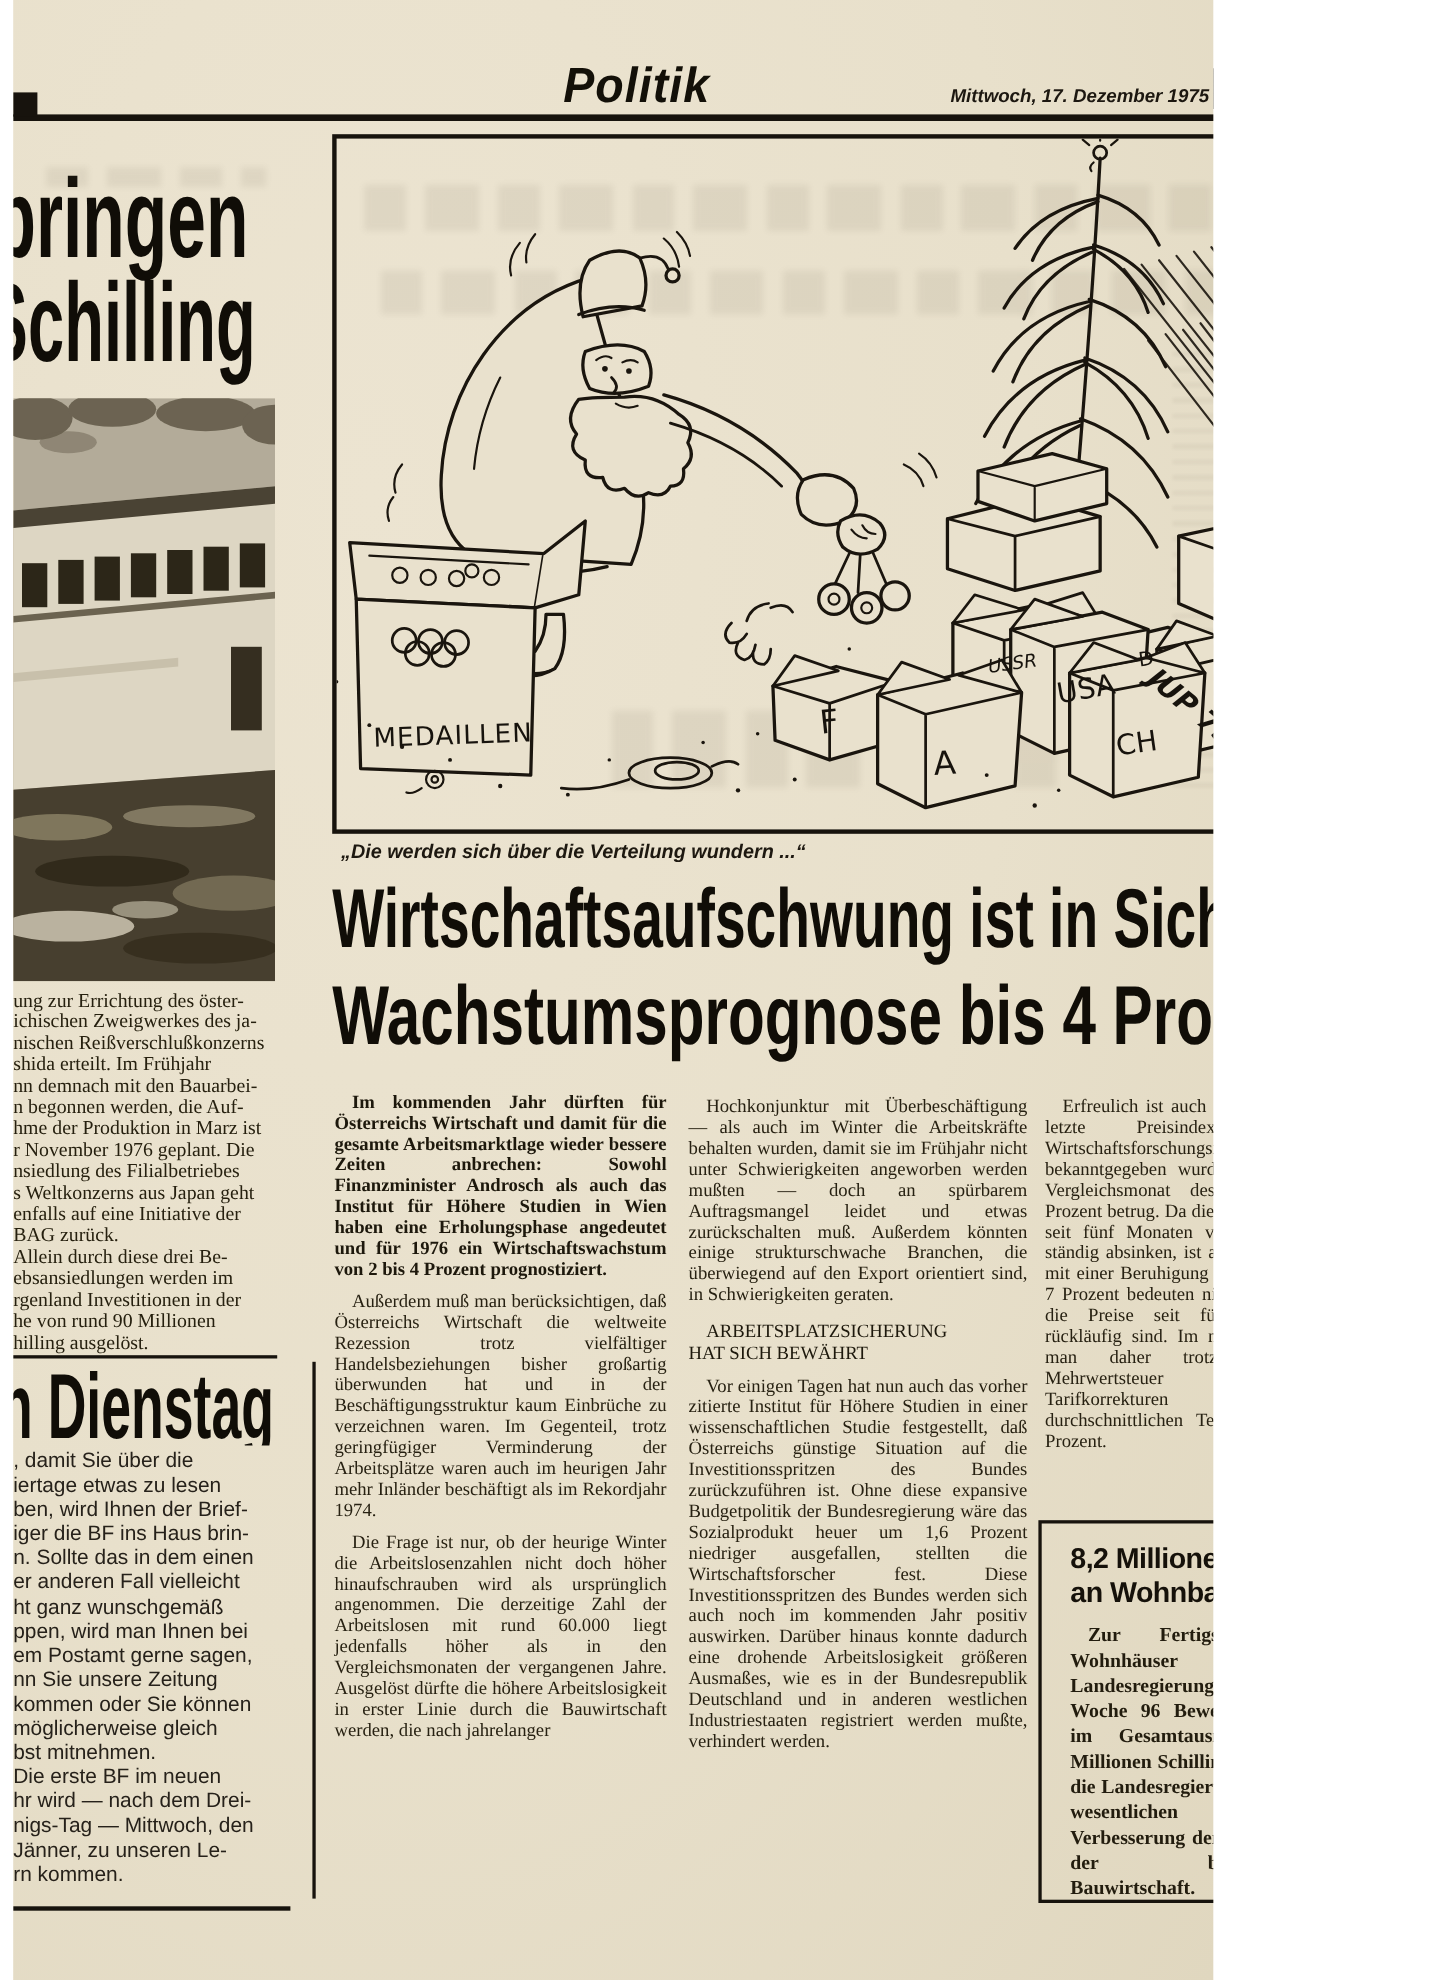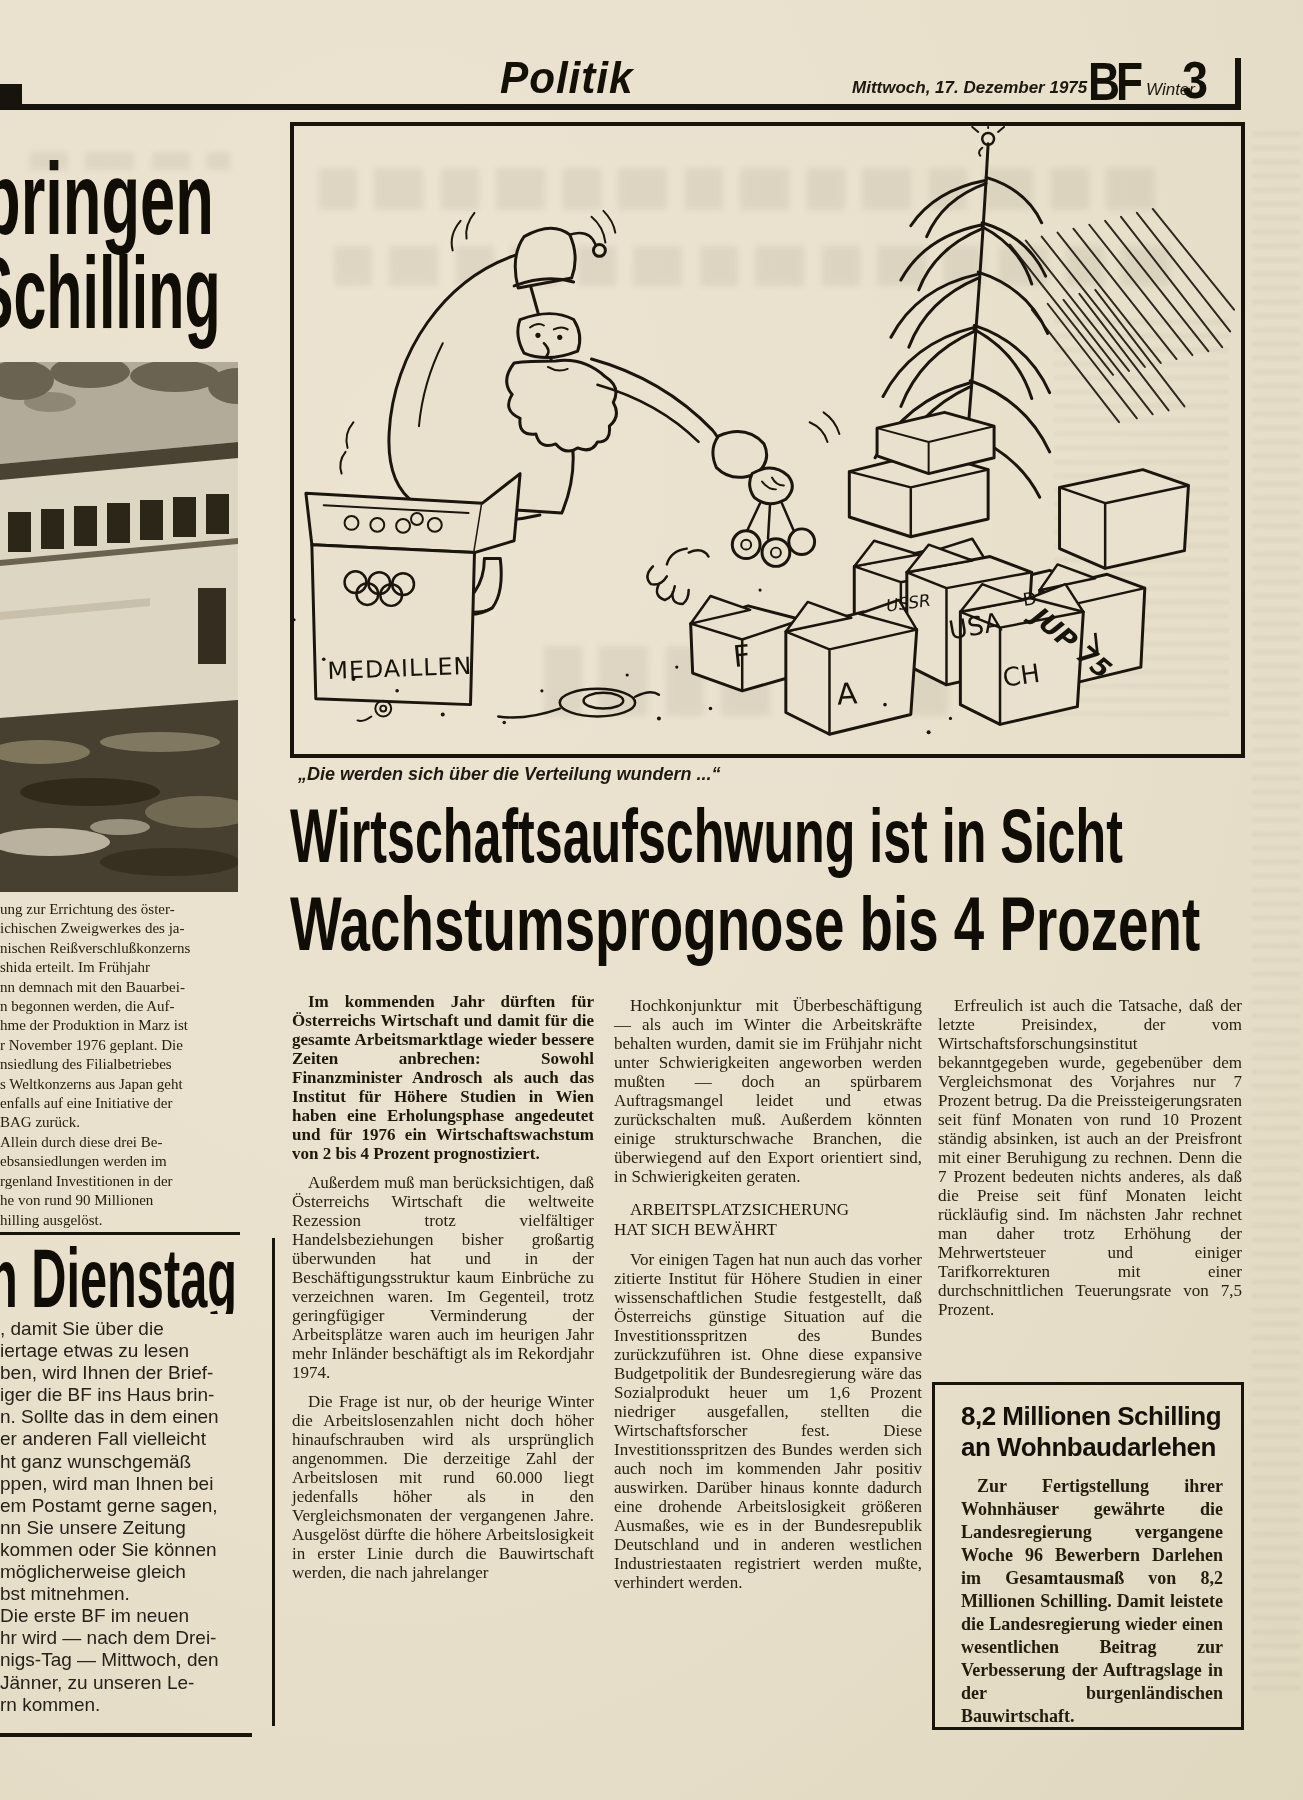--- a/index.html
+++ b/index.html
@@ -1,36 +1,36 @@
 <!DOCTYPE html>
 <html><head>
 <meta charset="utf-8">
 <style>
   html,body{margin:0;padding:0;}
   body{width:1303px;height:1800px;overflow:hidden;
        font-family:"Liberation Serif","DejaVu Serif",serif;}
-  #page{position:relative;width:1303px;height:1800px;overflow:hidden;color:#241e14;
-        background:radial-gradient(ellipse at 30% 25%, #ece4d1 0%, #e8e0cb 55%, #e0d7bf 100%);}
+  #page{position:relative;width:1091px;height:1800px;overflow:hidden;color:#241e14;
+        background:radial-gradient(ellipse at 30% 25%, #ece4d1 0%, #e8e0cb 55%, #e0d7bf 100%);margin-left:12px;}
   .abs{position:absolute;}
   .rule{background:#17130d;}
   
   .section-title{font-family:"Liberation Sans","DejaVu Sans",sans-serif;font-weight:bold;font-style:italic;
                  font-size:45px;letter-spacing:1px;color:#131008;transform:scaleX(.94);transform-origin:0 0;}
   .date-line{font-family:"Liberation Sans","DejaVu Sans",sans-serif;font-weight:bold;font-style:italic;
              font-size:17px;color:#1c1710;}
   .brand{font-family:"Liberation Sans","DejaVu Sans",sans-serif;font-weight:bold;font-size:54px;
          letter-spacing:-5px;color:#131008;transform:scaleX(.82);transform-origin:0 0;}
   .seite{font-family:"Liberation Sans","DejaVu Sans",sans-serif;font-style:italic;font-size:17px;color:#1c1710;}
   .pageno{font-family:"Liberation Sans","DejaVu Sans",sans-serif;font-weight:bold;font-size:52px;color:#131008;
           transform:scaleX(.9);transform-origin:0 0;}
   
   .blockhead{font-family:"Liberation Sans","DejaVu Sans",sans-serif;font-weight:bold;color:#100d07;
              white-space:nowrap;transform-origin:0 0;line-height:1;}
   
-  .serif-lines{white-space:pre-line;font-size:15px;line-height:19.4px;color:#26200f;}
+  .serif-lines{white-space:pre-line;font-size:18px;line-height:19.4px;color:#26200f;}
   .sans-lines{white-space:pre-line;font-family:"Liberation Sans","DejaVu Sans",sans-serif;
               font-size:19px;line-height:22.1px;color:#26211a;}
   .col{font-size:17px;line-height:19px;text-align:justify;color:#272112;}
   .col p{margin:0 0 10px 0;text-indent:16px;}
   .col p.lead{font-weight:bold;color:#1d180c;}
   .subhead{font-weight:normal;text-indent:0;margin:14px 0 10px 0 !important;font-size:17px;line-height:20px;color:#1d180c;}
   .caption{font-family:"Liberation Sans","DejaVu Sans",sans-serif;font-weight:bold;font-style:italic;
            font-size:18px;color:#1d1810;}
   
   .boxart{border:3px solid #17130d;box-sizing:border-box;padding:16px 18px 10px 26px;}

